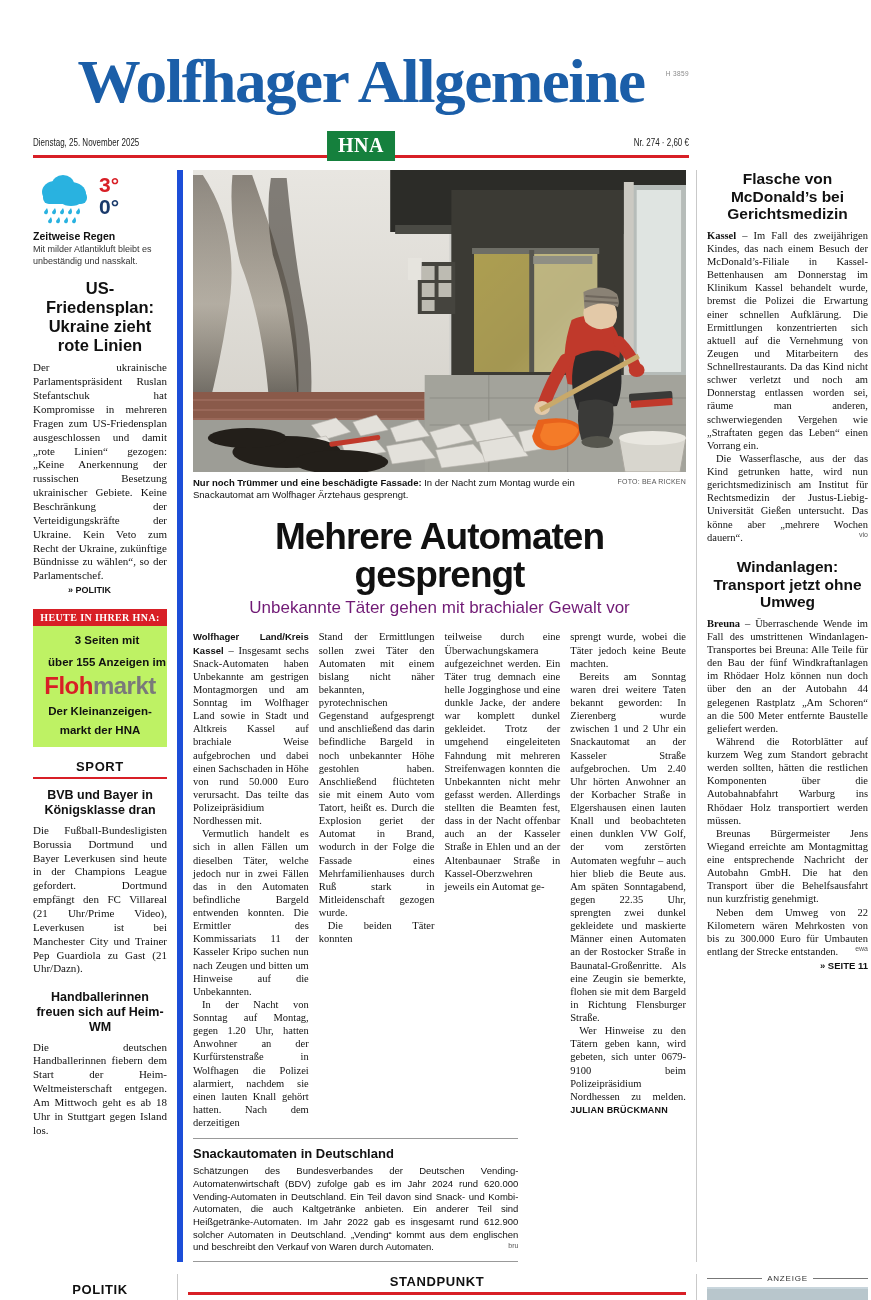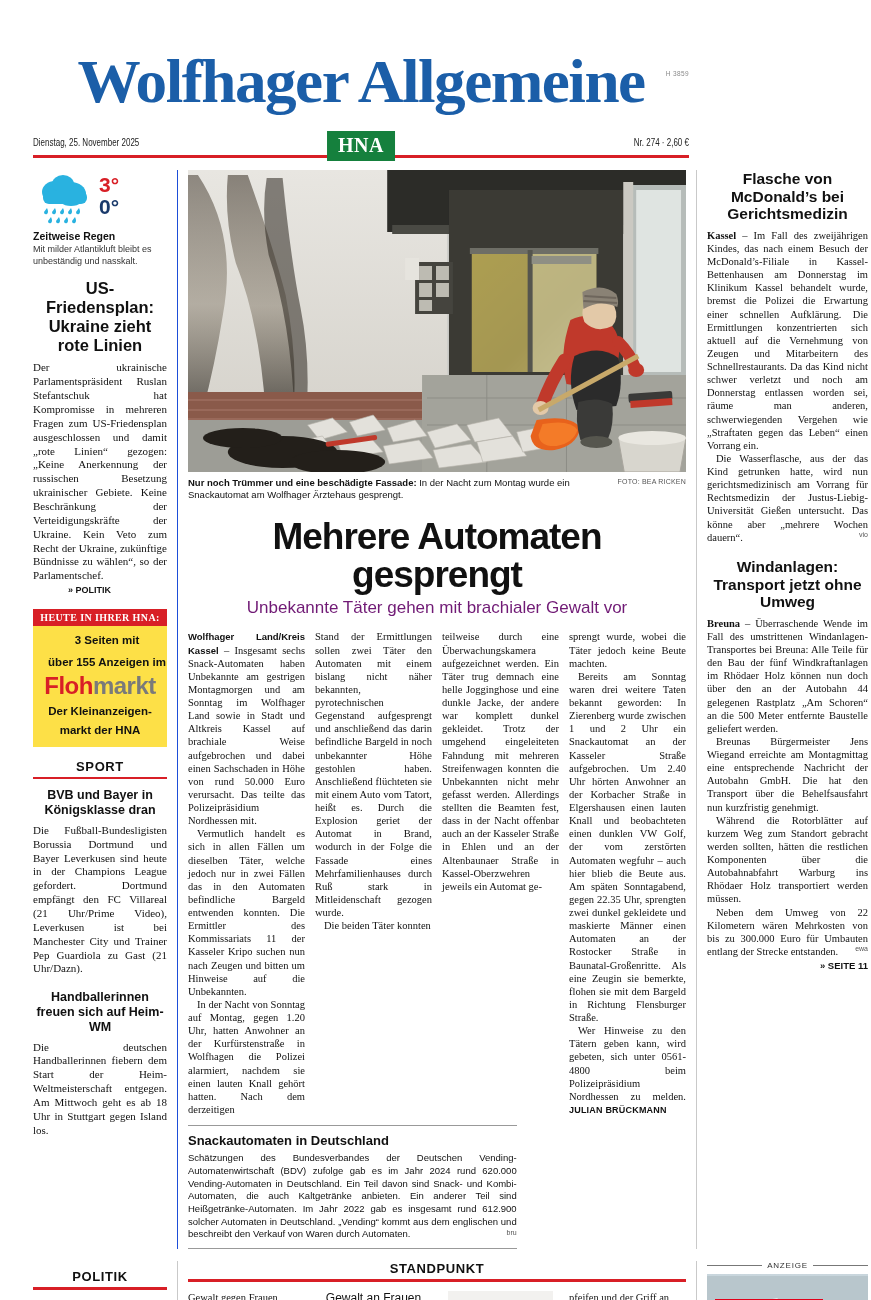--- a/index.html
+++ b/index.html
@@ -44,21 +44,21 @@
     background: #15803d; color: #fff;
     font-family: "Liberation Serif", serif; font-weight: bold;
     font-size: 20px; letter-spacing: .5px;
     padding: 3px 11px 4px; z-index: 3;
   }
   .mast-rule { height: 3px; background: #D81F26; margin-top: 2px; }
 
   
   .top-grid { display: flex; gap: 0; margin-top: 12px; }
   .col-left { width: 144px; flex: none; padding-right: 10px; }
-  .col-mid { width: 520px; flex: none; padding: 0 10px; border-left: 1px solid #1d4ed8; border-right: 1px solid #c9c9c9;}
+  .col-mid { width: 520px; flex: none; padding: 0 10px; border-left: 6px solid #1d4ed8; border-right: 1px solid #c9c9c9;}
   .col-right { width: 171px; flex: none; padding-left: 10px; }
 
   
   .weather { display: flex; align-items: flex-start; gap: 4px; }
   .w-icon { width: 62px; height: 58px; position: relative; flex: none; }
   .w-temps { padding-top: 4px; }
   .w-hi { font-family: "Liberation Sans", sans-serif; font-weight: bold; font-size: 21px; color: #D81F26; line-height: 1.05;}
   .w-lo { font-family: "Liberation Sans", sans-serif; font-weight: bold; font-size: 21px; color: #1a3a6b; line-height: 1.05;}
   .w-cond { font-family: "Liberation Sans", sans-serif; font-weight: bold; font-size: 10.5px; margin-top: 2px; }
   .w-desc { font-family: "Liberation Sans", sans-serif; font-size: 9px; color: #333; line-height: 1.3; margin-top: 2px; }
@@ -67,21 +67,21 @@
     font-family: "Liberation Sans", sans-serif; font-weight: bold;
     font-size: 16.5px; line-height: 1.14; text-align: center; margin-top: 12px;
   }
   .lead-body {
     font-size: 11px; line-height: 1.26; text-align: justify; margin-top: 7px;
     hyphens: auto;
   }
   .ref { font-family: "Liberation Sans", sans-serif; font-weight: bold; font-size: 9px; white-space: nowrap; margin-left: 35px;}
 
   
-  .promo { margin-top: 12px; background: #fde047; text-align: center; padding-bottom: 9px; }
+  .promo { margin-top: 12px; background: #bef264; text-align: center; padding-bottom: 9px; }
   .promo-kicker {
     background: #D81F26; color: #fff;
     font-family: "Liberation Serif", serif; font-weight: bold;
     font-size: 10px; letter-spacing: .4px; padding: 3px 0 3px;
   }
   .promo-l1 { font-family: "Liberation Sans", sans-serif; font-weight: bold; font-size: 11.5px; margin-top: 7px; line-height: 1.3; padding-left: 14px;}
   .promo-big { font-family: "Liberation Sans", sans-serif; font-weight: bold; font-size: 24px; margin-top: 2px; letter-spacing: -.5px;}
   .promo-big .r { color: #D81F26; }
   .promo-big .g { color: #7a7a7a; }
   .promo-l2 { font-family: "Liberation Sans", sans-serif; font-weight: bold; font-size: 11.5px; margin-top: 4px; line-height: 1.3;}
@@ -364,43 +364,43 @@
         <div class="mc">
           <p class="first">Stand der Ermittlungen sollen zwei Täter den Automaten mit einem bislang nicht näher bekannten, pyrotechnischen Gegenstand aufgesprengt und anschließend das darin befindliche Bargeld in noch unbekannter Höhe gestohlen haben. Anschließend flüchteten sie mit einem Auto vom Tatort, heißt es. Durch die Explosion geriet der Automat in Brand, wodurch in der Folge die Fassade eines Mehrfamilienhauses durch Ruß stark in Mitleidenschaft gezogen wurde.</p>
           <p>Die beiden Täter konnten</p>
         </div>
         <div class="mc">
           <p class="first">teilweise durch eine Überwachungskamera aufgezeichnet werden. Ein Täter trug demnach eine helle Jogginghose und eine dunkle Jacke, der andere war komplett dunkel gekleidet. Trotz der umgehend eingeleiteten Fahndung mit mehreren Streifenwagen konnten die Unbekannten nicht mehr gefasst werden. Allerdings stellten die Beamten fest, dass in der Nacht offenbar auch an der Kasseler Straße in Ehlen und an der Altenbaunaer Straße in Kassel-Oberzwehren jeweils ein Automat ge-</p>
         </div>
         <div class="mc">
           <p class="first">sprengt wurde, wobei die Täter jedoch keine Beute machten.</p>
           <p>Bereits am Sonntag waren drei weitere Taten bekannt geworden: In Zierenberg wurde zwischen 1 und 2 Uhr ein Snackautomat an der Kasseler Straße aufgebrochen. Um 2.40 Uhr hörten Anwohner an der Korbacher Straße in Elgershausen einen lauten Knall und beobachteten einen dunklen VW Golf, der vom zerstörten Automaten wegfuhr – auch hier blieb die Beute aus. Am späten Sonntagabend, gegen 22.35 Uhr, sprengten zwei dunkel gekleidete und maskierte Männer einen Automaten an der Rostocker Straße in Baunatal-Großenritte. Als eine Zeugin sie bemerkte, flohen sie mit dem Bargeld in Richtung Flensburger Straße.</p>
-          <p><span>Wer Hinweise zu den Tätern geben kann, wird gebeten, sich unter 0561-4800 beim Polizeipräsidium Nordhessen zu melden.</span> <span class="byline">JULIAN BRÜCKMANN</span></p>
+          <p><span>Wer Hinweise zu den Tätern geben kann, wird gebeten, sich unter 0679-9100 beim Polizeipräsidium Nordhessen zu melden.</span> <span class="byline">JULIAN BRÜCKMANN</span></p>
         </div>
       </div>
 
       <div class="infobox" style="width:66%">
         <h4>Snackautomaten in Deutschland</h4>
         <p><span>Schätzungen des Bundesverbandes der Deutschen Vending-Automatenwirtschaft (BDV) zufolge gab es im Jahr 2024 rund 620.000 Vending-Automaten in Deutschland. Ein Teil davon sind Snack- und Kombi-Automaten, die auch Kaltgetränke anbieten. Ein anderer Teil sind Heißgetränke-Automaten. Im Jahr 2022 gab es insgesamt rund 612.900 solcher Automaten in Deutschland. „Vending“ kommt aus dem englischen und beschreibt den Verkauf von Waren durch Automaten.</span> <span class="tag">bru</span></p>
         <div class="rule-bot"></div>
       </div>
     </div>
 
     <div class="col-right">
       <div class="r-head">Flasche von McDonald’s bei Gerichtsmedizin</div>
       <div class="r-body">
         <p class="first"><b class="place">Kassel</b><span> – Im Fall des zweijährigen Kindes, das nach einem Besuch der McDonald’s-Filiale in Kassel-Bettenhausen am Donnerstag im Klinikum Kassel behandelt wurde, bremst die Polizei die Erwartung einer schnellen Aufklärung. Die Ermittlungen konzentrierten sich aktuell auf die Vernehmung von Zeugen und Mitarbeitern des Schnellrestaurants. Da das Kind nicht schwer verletzt und noch am Donnerstag entlassen worden sei, räume man anderen, schwerwiegenden Vergehen wie „Straftaten gegen das Leben“ einen Vorrang ein.</span></p>
-        <p><span>Die Wasserflasche, aus der das Kind getrunken hatte, wird nun gerichtsmedizinisch am Vorrang für Rechtsmedizin der Justus-Liebig-Universität Gießen untersucht. Das könne aber „mehrere Wochen dauern“.</span> <span class="tag">vio</span></p>
+        <p><span>Die Wasserflasche, aus der das Kind getrunken hatte, wird nun gerichtsmedizinisch am Institut für Rechtsmedizin der Justus-Liebig-Universität Gießen untersucht. Das könne aber „mehrere Wochen dauern“.</span> <span class="tag">vio</span></p>
       </div>
 
       <div class="r-head" style="margin-top:14px">Windanlagen: Transport jetzt ohne Umweg</div>
       <div class="r-body">
         <p class="first"><b class="place">Breuna</b><span> – Überraschende Wende im Fall des umstrittenen Windanlagen-Transportes bei Breuna: Alle Teile für den Bau der fünf Windkraftanlagen im Rhödaer Holz können nun doch über den an der Autobahn 44 gelegenen Rastplatz „Am Schoren“ an die 500 Meter entfernte Baustelle geliefert werden.</span></p>
+        <p>Während die Rotorblätter auf kurzem Weg zum Standort gebracht werden sollten, hätten die restlichen Komponenten über die Autobahnabfahrt Warburg ins Rhödaer Holz transportiert werden müssen.</p>
         <p>Breunas Bürgermeister Jens Wiegand erreichte am Montagmittag eine entsprechende Nachricht der Autobahn GmbH. Die hat den Transport über die Behelfsausfahrt nun kurzfristig genehmigt.</p>
-        <p>Während die Rotorblätter auf kurzem Weg zum Standort gebracht werden sollten, hätten die restlichen Komponenten über die Autobahnabfahrt Warburg ins Rhödaer Holz transportiert werden müssen.</p>
         <p><span>Neben dem Umweg von 22 Kilometern wären Mehrkosten von bis zu 300.000 Euro für Umbauten entlang der Strecke entstanden.</span> <span class="tag">ewa</span></p>
       </div>
       <div class="r-seite">» SEITE 11</div>
     </div>
   </div>
 
   <div class="bottom">
 
     <div class="b-left">
       <div class="sec-head" style="margin-top:8px">

